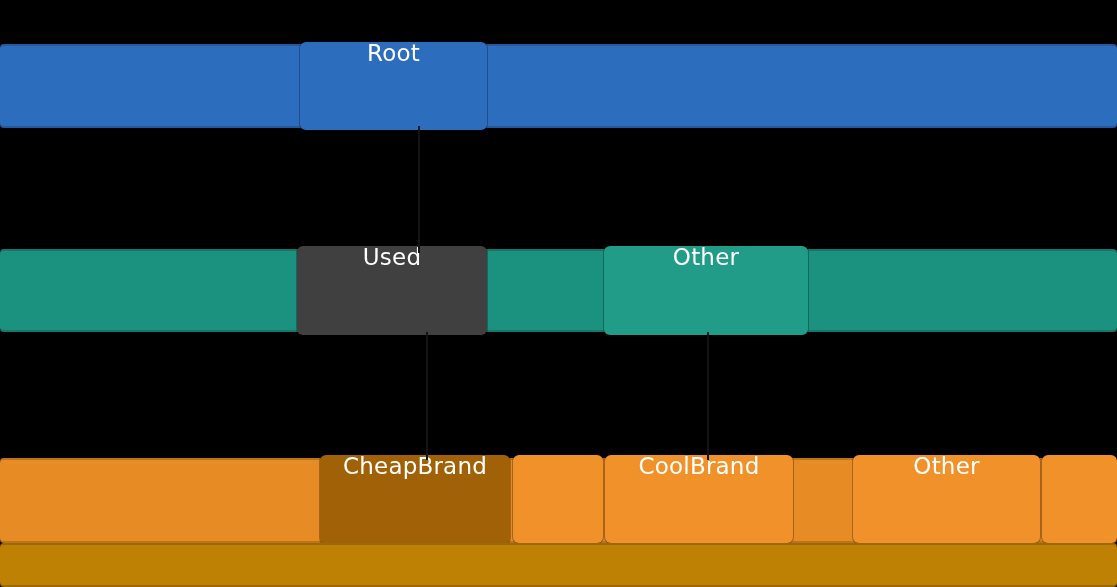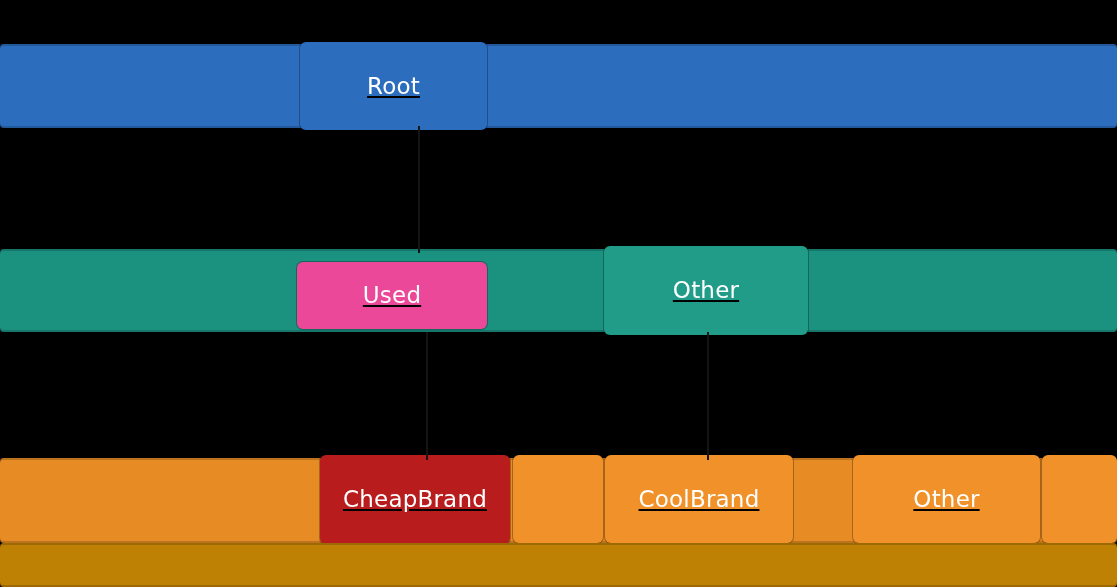--- a/index.html
+++ b/index.html
@@ -18,23 +18,22 @@
   .band {
     position: absolute;
     border-radius: 4px;
     box-shadow: inset 0 2px 0 rgba(0,0,0,0.18), inset 0 -2px 0 rgba(0,0,0,0.18);
   }
   .node {
     position: absolute;
     border-radius: 6px;
     box-shadow: 0 0 0 1px rgba(0,0,0,0.28);
     display: flex;
-    align-items: center;
+    align-items: flex-start;
     justify-content: center;
-    text-decoration: underline;
   }
   .node-label {
     color: #ffffff;
     font-size: 23px;
     line-height: 1;
     white-space: nowrap;
     letter-spacing: 0.2px;
   }
   .connector {
     position: absolute;
@@ -44,28 +43,28 @@
 </style>
 </head>
 <body>
 
 <div id="canvas">
     <div class="band" style="left: 0px; top: 44px; width: 1117px; height: 84px; background: rgb(44, 109, 189);"></div>
     <div class="node" style="left: 300px; top: 42px; width: 187px; height: 88px; background: rgb(44, 109, 189);">
       <span class="node-label">Root</span>
     </div>
     <div class="band" style="left: 0px; top: 249px; width: 1117px; height: 83px; background: rgb(27, 145, 128);"></div>
-    <div class="node" style="left: 297px; top: 246px; width: 190px; height: 67px; background: #ec4899; margin-top: 16px;">
+    <div class="node" style="left: 297px; top: 246px; width: 190px; height: 89px; background: #404040;">
       <span class="node-label">Used</span>
     </div>
     <div class="node" style="left: 604px; top: 246px; width: 204px; height: 89px; background: rgb(32, 156, 137);">
       <span class="node-label">Other</span>
     </div>
     <div class="band" style="left: 0px; top: 458px; width: 1117px; height: 85px; background: rgb(231, 139, 36);"></div>
-    <div class="node" style="left: 320px; top: 455px; width: 190px; height: 89px; background: #b91c1c;">
+    <div class="node" style="left: 320px; top: 455px; width: 190px; height: 89px; background: #a16207;">
       <span class="node-label">CheapBrand</span>
     </div>
     <div class="node" style="left: 513px; top: 455px; width: 90px; height: 88px; background: rgb(240, 145, 41);">
       <span class="node-label"></span>
     </div>
     <div class="node" style="left: 605px; top: 455px; width: 188px; height: 88px; background: rgb(240, 145, 41);">
       <span class="node-label">CoolBrand</span>
     </div>
     <div class="node" style="left: 853px; top: 455px; width: 187px; height: 88px; background: rgb(240, 145, 41);">
       <span class="node-label">Other</span>

